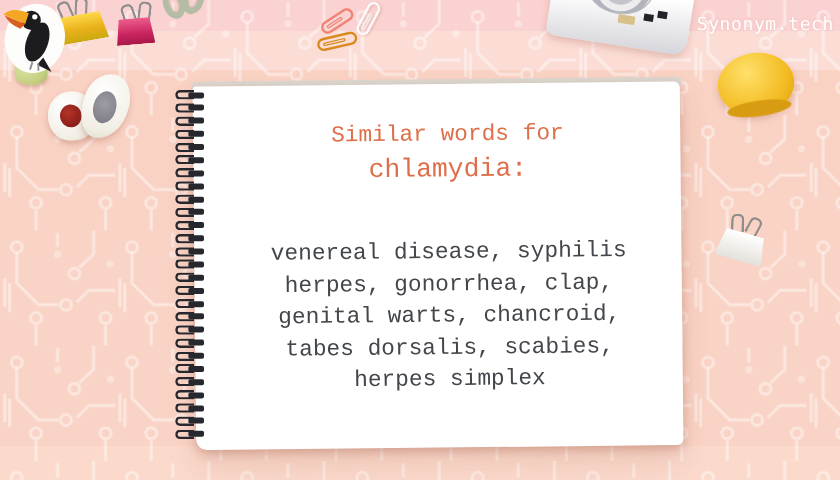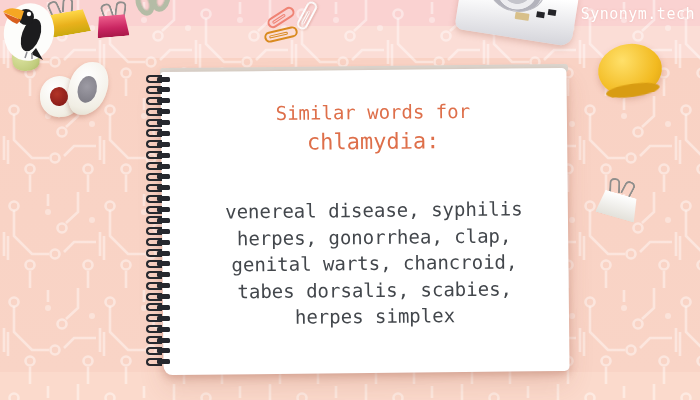--- a/index.html
+++ b/index.html
@@ -3,37 +3,37 @@
 <meta charset="utf-8">
 <style>
   html,body{margin:0;padding:0;}
   .scene{
     position:relative;width:700px;height:400px;overflow:hidden;
     font-family:"DejaVu Sans Mono","Liberation Mono",monospace;
     background:linear-gradient(180deg,#fad2d1 0px,#fad2d1 26px,#fbddd6 26px,#fbddd6 58px,#f9d2c4 58px,#f9d4c6 372px,#fbdacc 372px,#fbdacc 400px);
   }
   .circuit-bg{position:absolute;left:0;top:0;z-index:0;}
   
-  .notepad{position:absolute;left:146px;top:57px;width:422px;height:322px;z-index:2;}
+  .notepad{position:absolute;left:146px;top:57px;width:422px;height:322px;z-index:2;font-family:Liberation Mono, monospace;}
   .sheet-edge{position:absolute;left:14px;top:9px;right:0px;height:8px;background:#ddd9d2;border-radius:3px;transform:rotate(-0.6deg);}
   .page{
     position:absolute;left:16px;top:13px;width:406px;height:303px;background:#ffffff;
     border-radius:3px 5px 5px 9px;transform:rotate(-0.6deg);
     box-shadow:0 3px 8px rgba(150,70,50,.30),0 14px 26px rgba(150,70,50,.14);
   }
   .page-inner{padding:31px 8px 0 26px;text-align:center;}
   .title-line1{font-size:19px;line-height:22px;color:var(--accent,#de6f4a);}
   .title-line2{font-size:22px;line-height:26px;margin-top:6px;color:var(--accent,#de6f4a);}
   .words{margin-top:42px;font-size:19px;line-height:26.5px;color:var(--body,#43474c);}
   .spiral{position:absolute;left:0;top:18px;width:26px;height:291px;display:flex;flex-direction:column;justify-content:space-between;z-index:4;}
   .ring{position:relative;width:26px;height:8px;}
   .ring::before{content:"";position:absolute;left:0;top:0;width:16px;height:8px;border:2.5px solid #26282e;border-right:none;border-radius:5px 0 0 5px;box-sizing:border-box;}
   .ring::after{content:"";position:absolute;left:11px;top:1.5px;width:13px;height:5px;background:#26282e;border-radius:1.5px;}
   
-  .watermark{position:absolute;top:5px;right:5px;z-index:6;font-size:15px;letter-spacing:.5px;color:#ffffff;text-shadow:0 0 2px rgba(230,160,150,.5);text-align:right;}
+  .watermark{position:absolute;top:11px;right:5px;z-index:6;font-size:15px;letter-spacing:.5px;color:#ffffff;text-shadow:0 0 2px rgba(230,160,150,.5);text-align:right;}
   
   .deco{position:absolute;z-index:1;}
   
   .bclip-body{position:absolute;left:0;bottom:0;width:100%;height:60%;clip-path:polygon(10% 0,90% 0,100% 100%,0 100%);}
   .bclip-wire{position:absolute;width:11px;height:15px;border:2px solid #8e8e8c;border-bottom:none;border-radius:5px 5px 0 0;box-sizing:border-box;}
   .bclip-yellow{left:44px;top:-3px;width:44px;height:38px;transform:rotate(-10deg);}
   .bclip-yellow .bclip-body{background:linear-gradient(180deg,#ffd94a,#e9b11c 55%,#caA90f);}
   .bclip-pink{left:96px;top:1px;width:32px;height:36px;transform:rotate(-5deg);}
   .bclip-pink .bclip-body{background:linear-gradient(180deg,#ee5f8d,#c92561 60%,#a81848);}
   .bclip-white{left:600px;top:178px;width:40px;height:40px;transform:rotate(16deg);}

